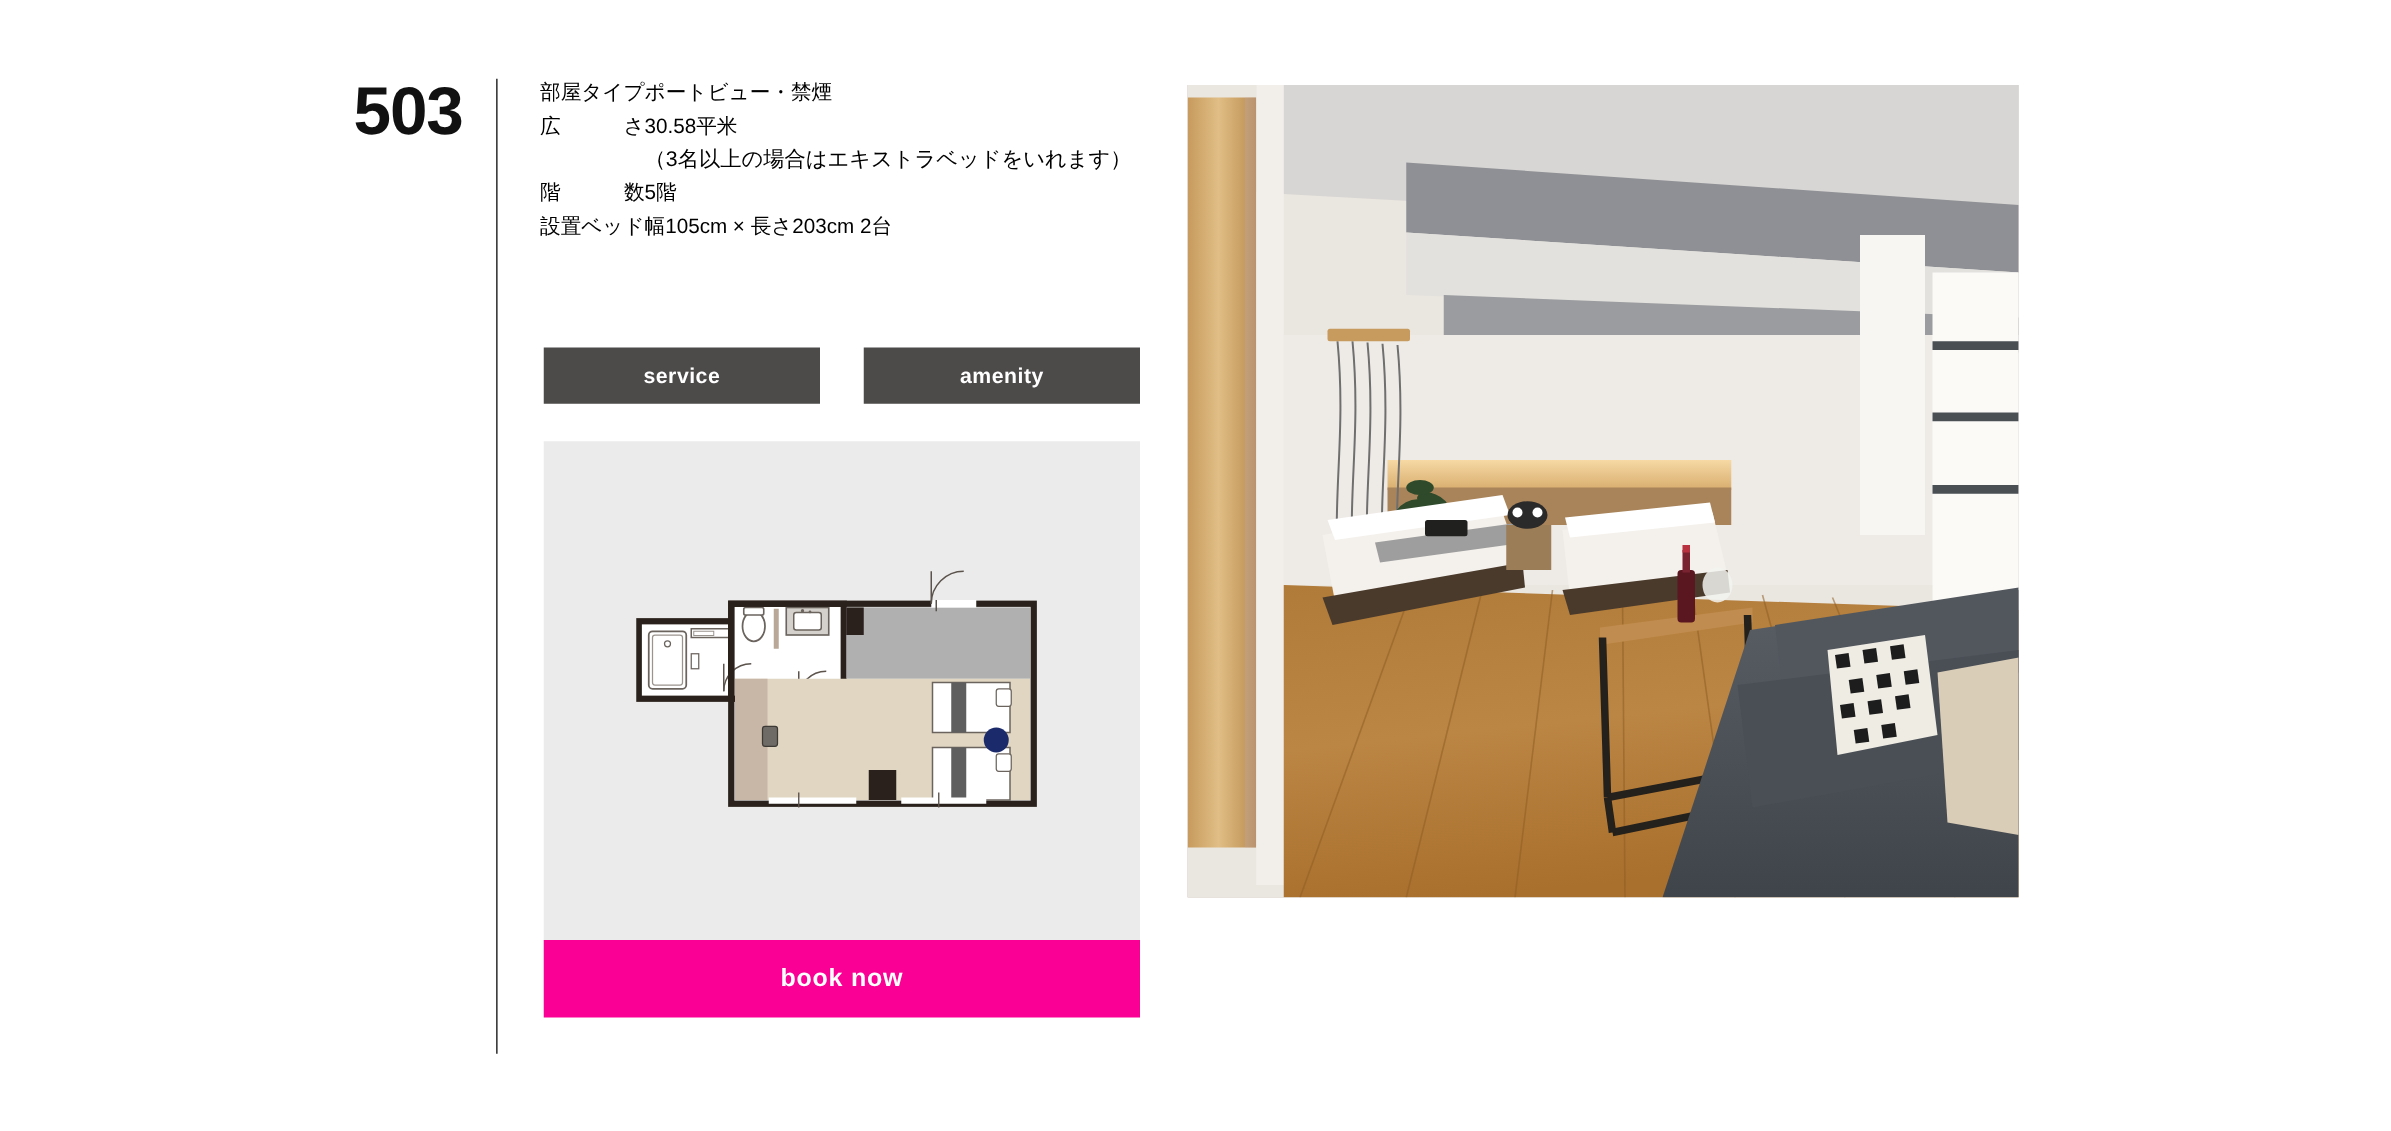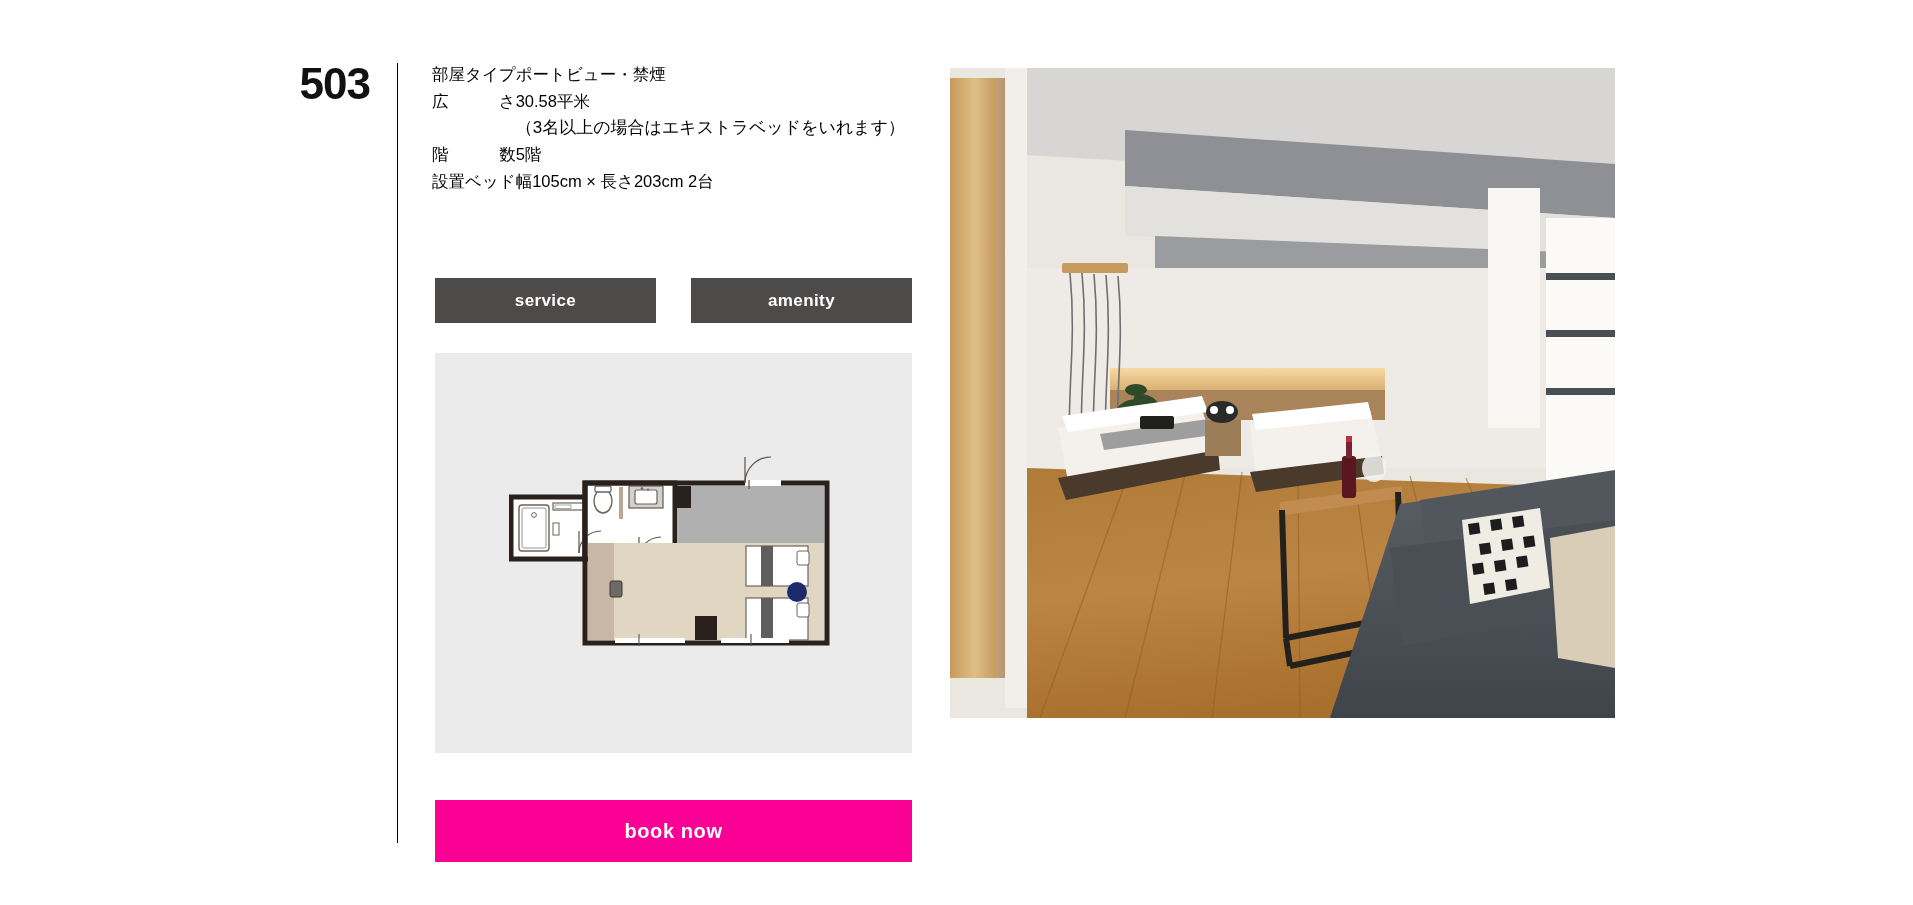--- a/index.html
+++ b/index.html
@@ -17,21 +17,21 @@
     color: #000000;
   }
 
   
   #room-number {
     position: absolute;
     left: 200px;
     top: 62px;
     width: 170px;
     text-align: right;
-    font-size: 44px;
+    font-size: 54px;
     font-weight: 700;
     letter-spacing: -1px;
     line-height: 1;
     color: #111111;
   }
 
   
   #divider {
     position: absolute;
     left: 397px;
@@ -105,21 +105,21 @@
     display: flex;
     align-items: center;
     justify-content: center;
   }
   #floorplan-svg { display: block; }
 
   
   #book-now-button {
     position: absolute;
     left: 435px;
-    top: 800px;
+    top: 752px;
     width: 477px;
     height: 62px;
     background: #fb0094;
     color: #ffffff;
     border: none;
     font-family: inherit;
     font-size: 20px;
     font-weight: 700;
     letter-spacing: 0.6px;
     cursor: pointer;

